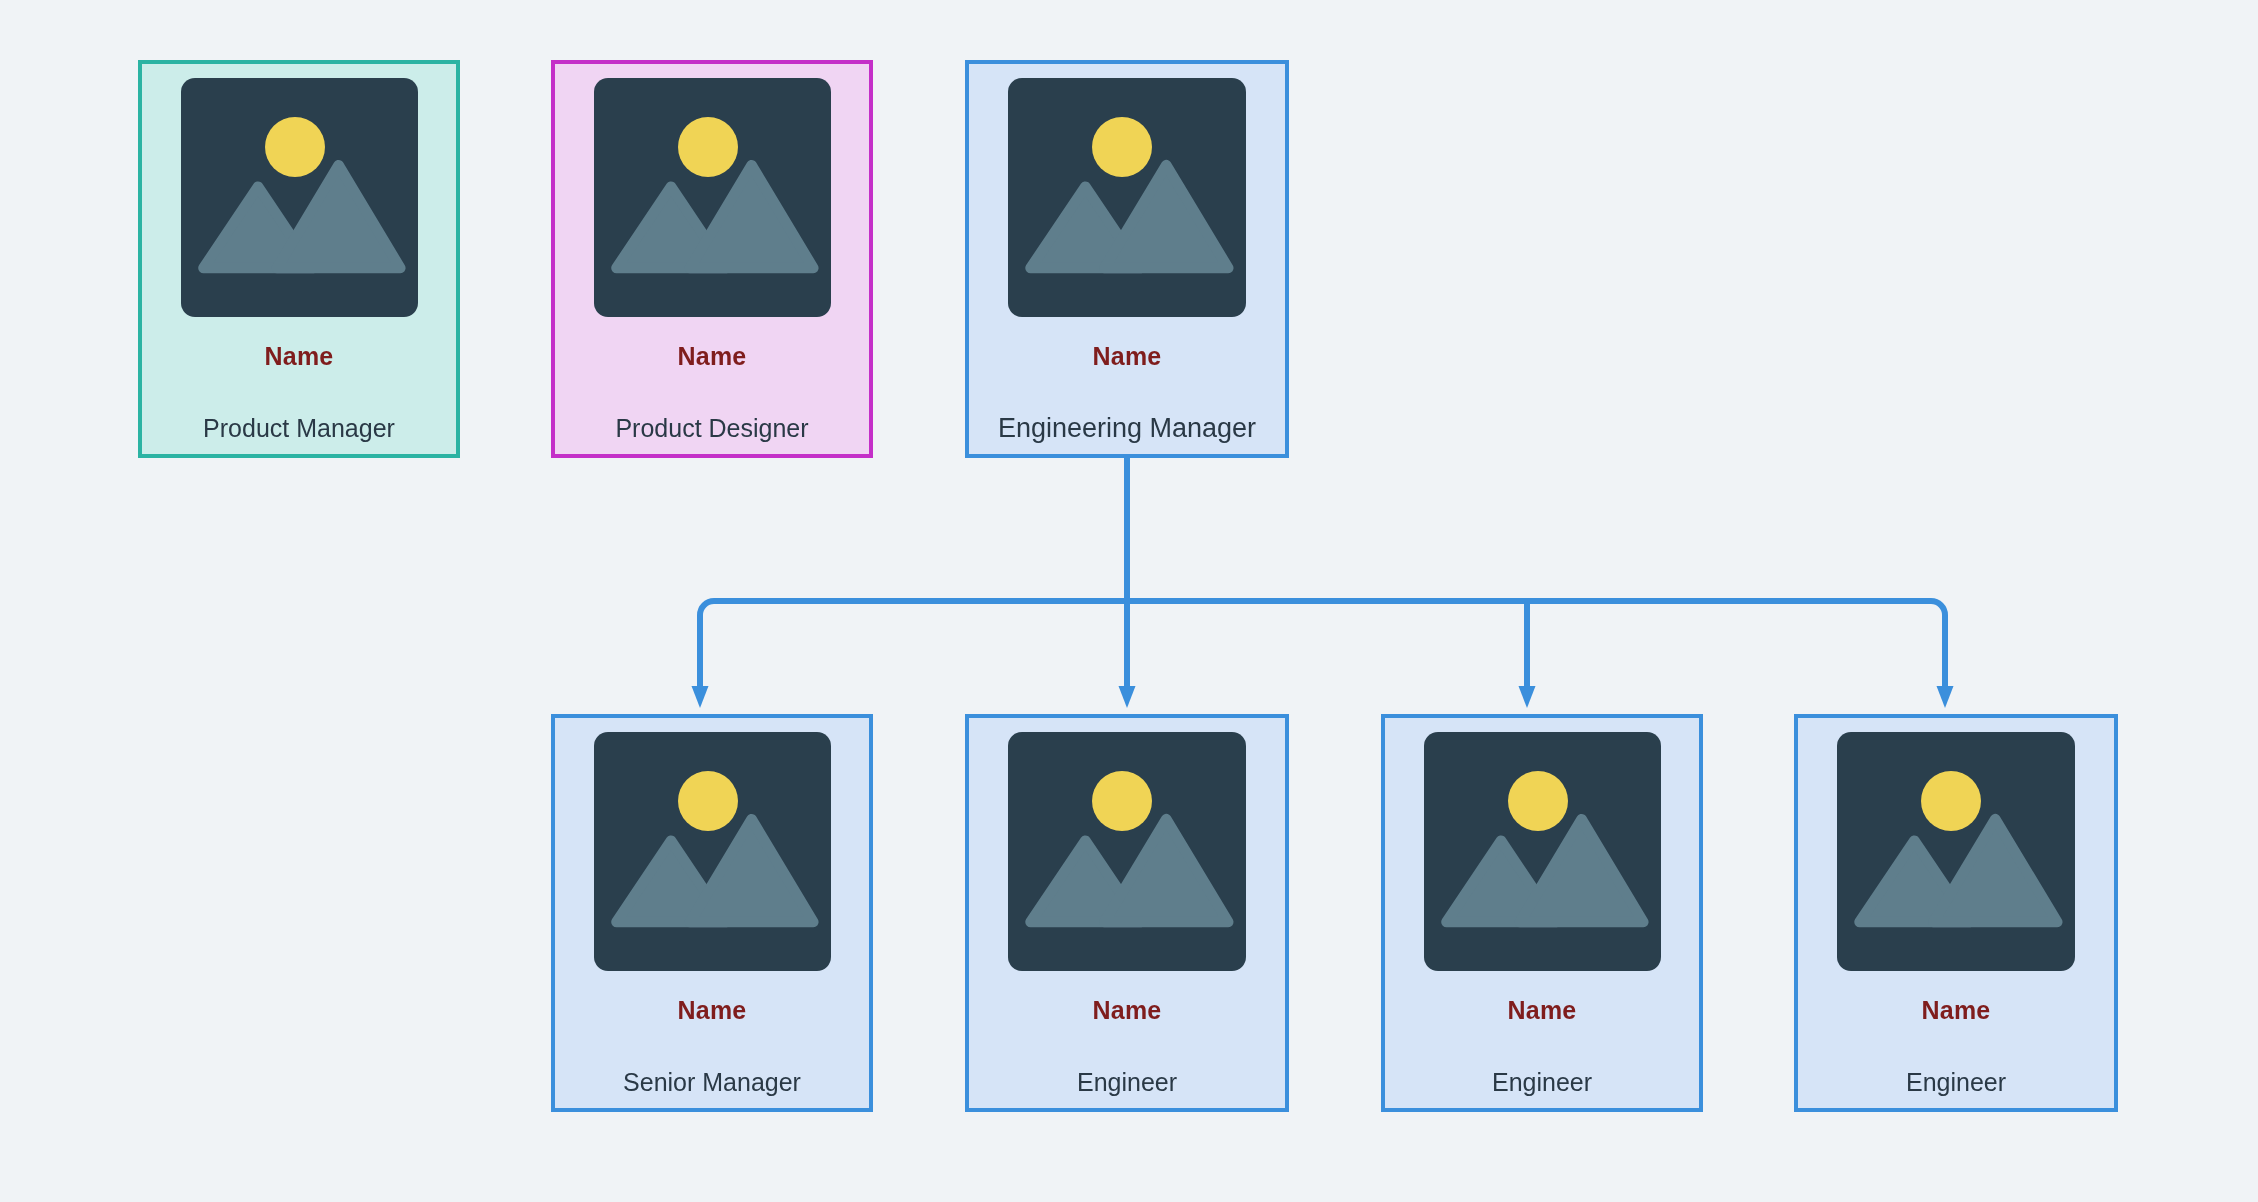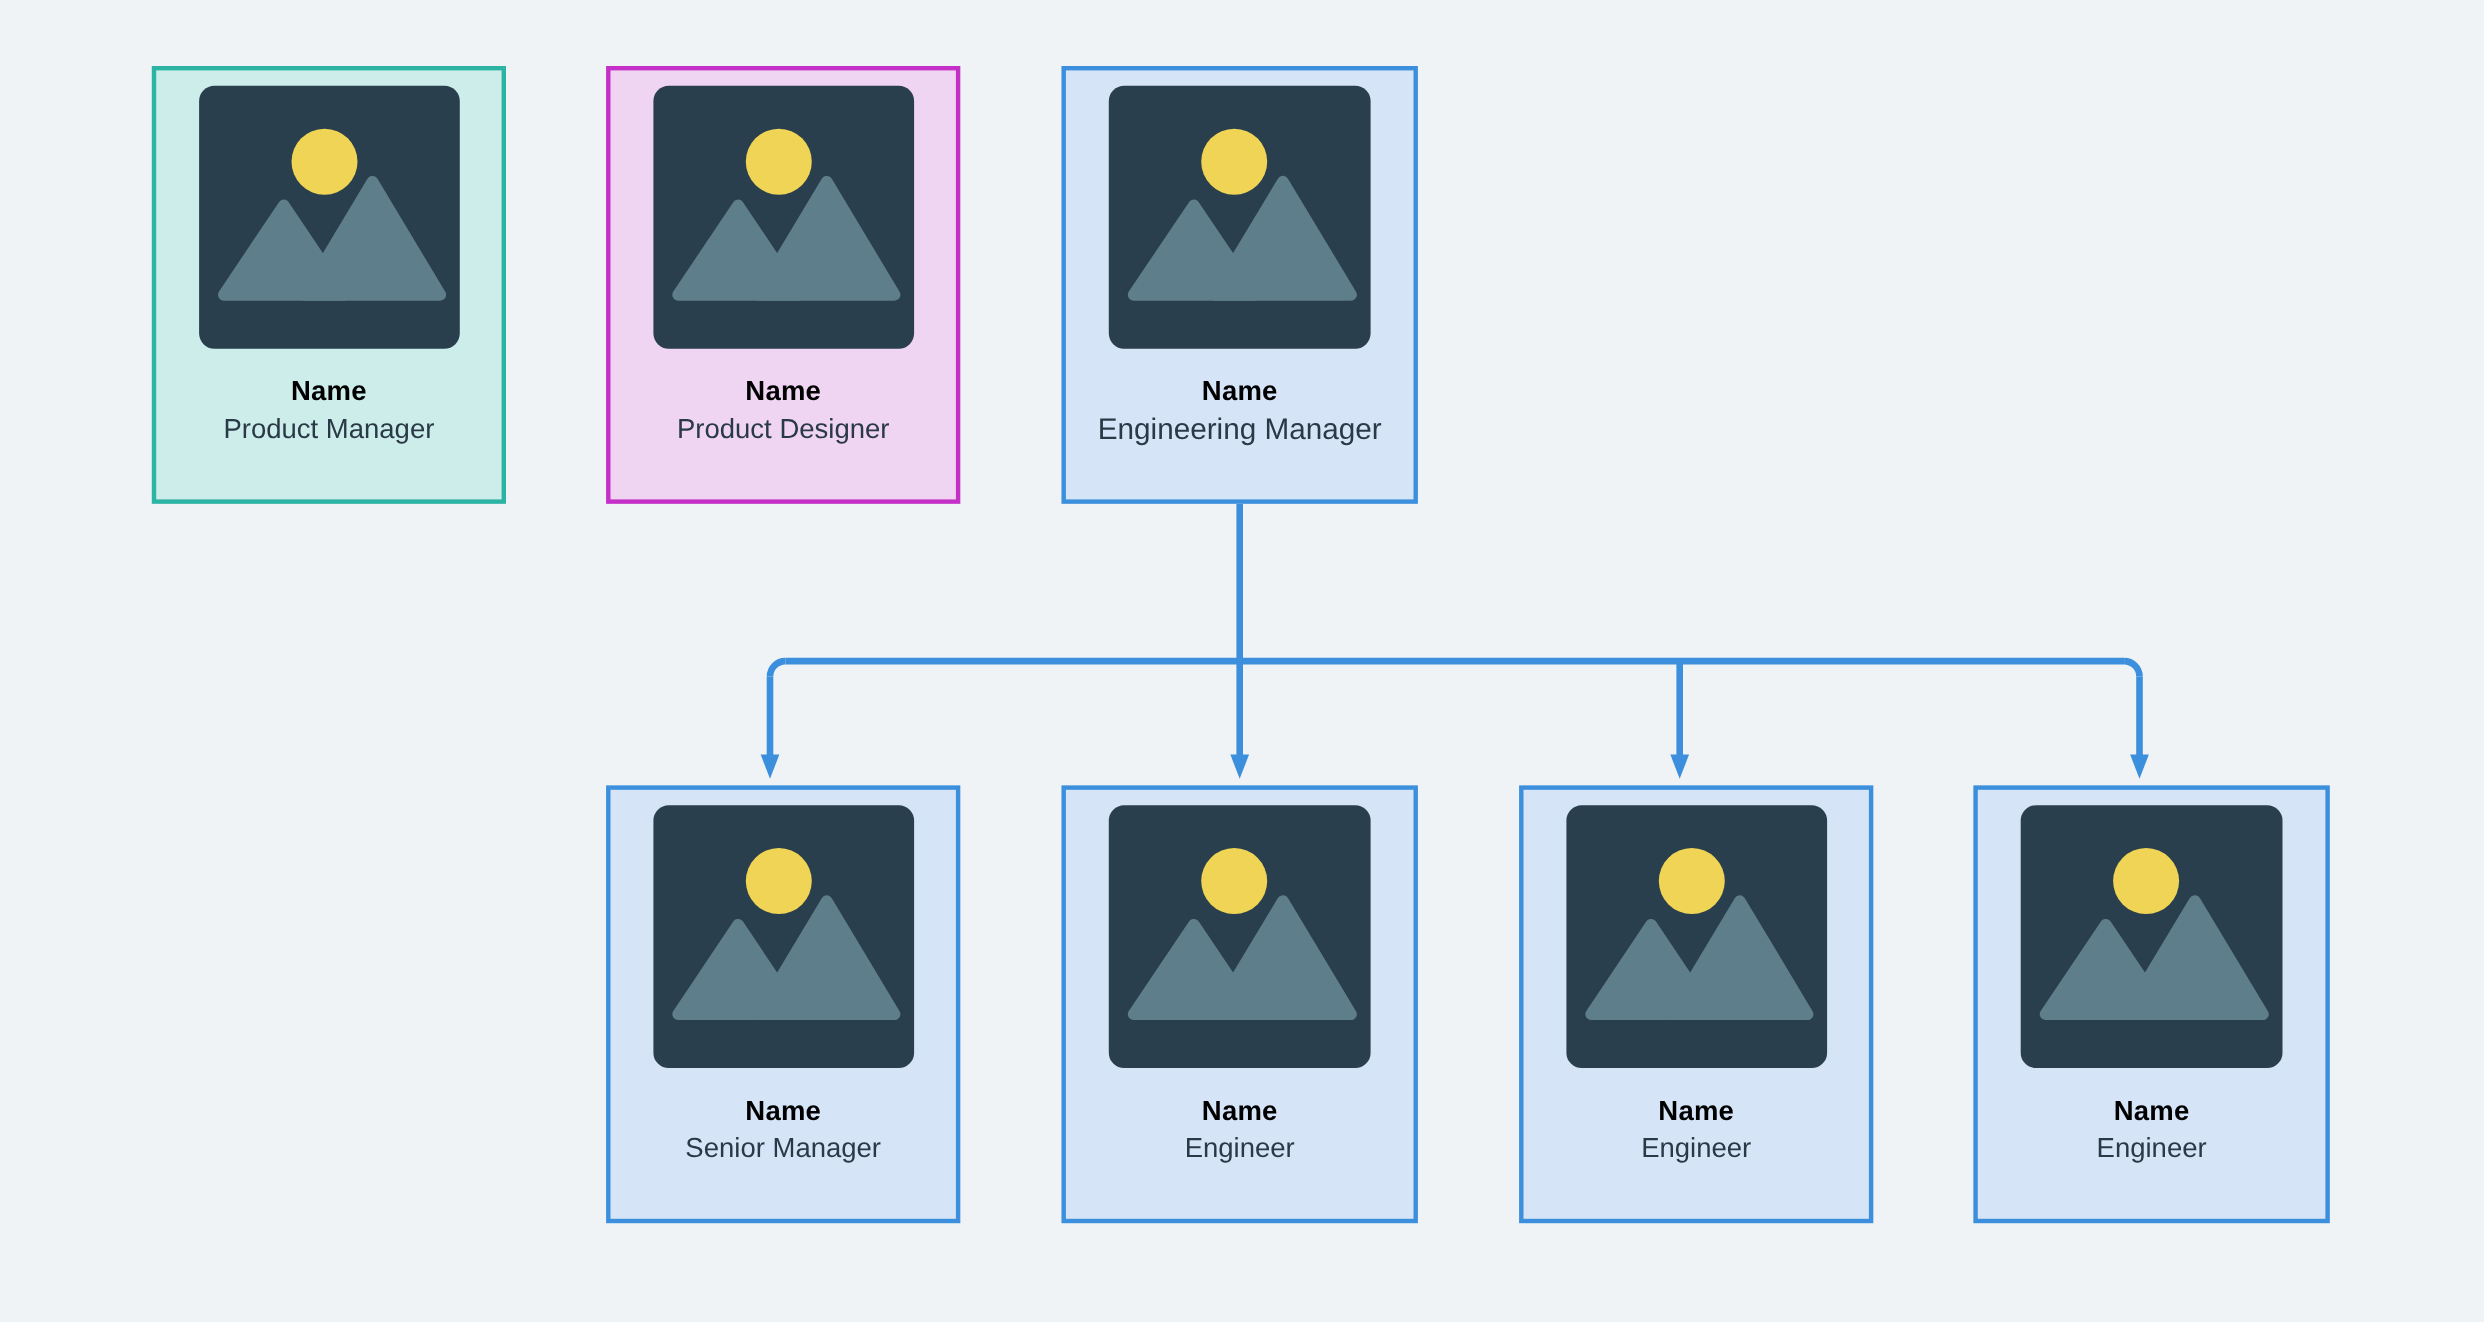--- a/index.html
+++ b/index.html
@@ -27,25 +27,26 @@
   }
   .sun{position:absolute;border-radius:50%;background:#F0D455;}
   .mtn{position:absolute;}
   .label-wrap{
     position:absolute;
     left:0;right:0;
     text-align:center;
   }
   .name{
     font-weight:bold;
-    color:#000000;
+    color:#7f1d1d;
     letter-spacing:.2px;
   }
   .role{
     color:#2A3946;
+    margin-top:38px;
   }
   svg.conn{position:absolute;left:0;top:0;overflow:visible;}
 </style>
 </head>
 <body>
 
 <div id="stage">
   <svg class="conn" id="connector-layer" width="2258" height="1202">
       <path d="M 1127 458 L 1127 601" fill="none" stroke="#3B8FDC" stroke-width="6" stroke-linecap="butt"></path>
       <path d="M 714 601 L 1931 601" fill="none" stroke="#3B8FDC" stroke-width="6" stroke-linecap="butt"></path>

